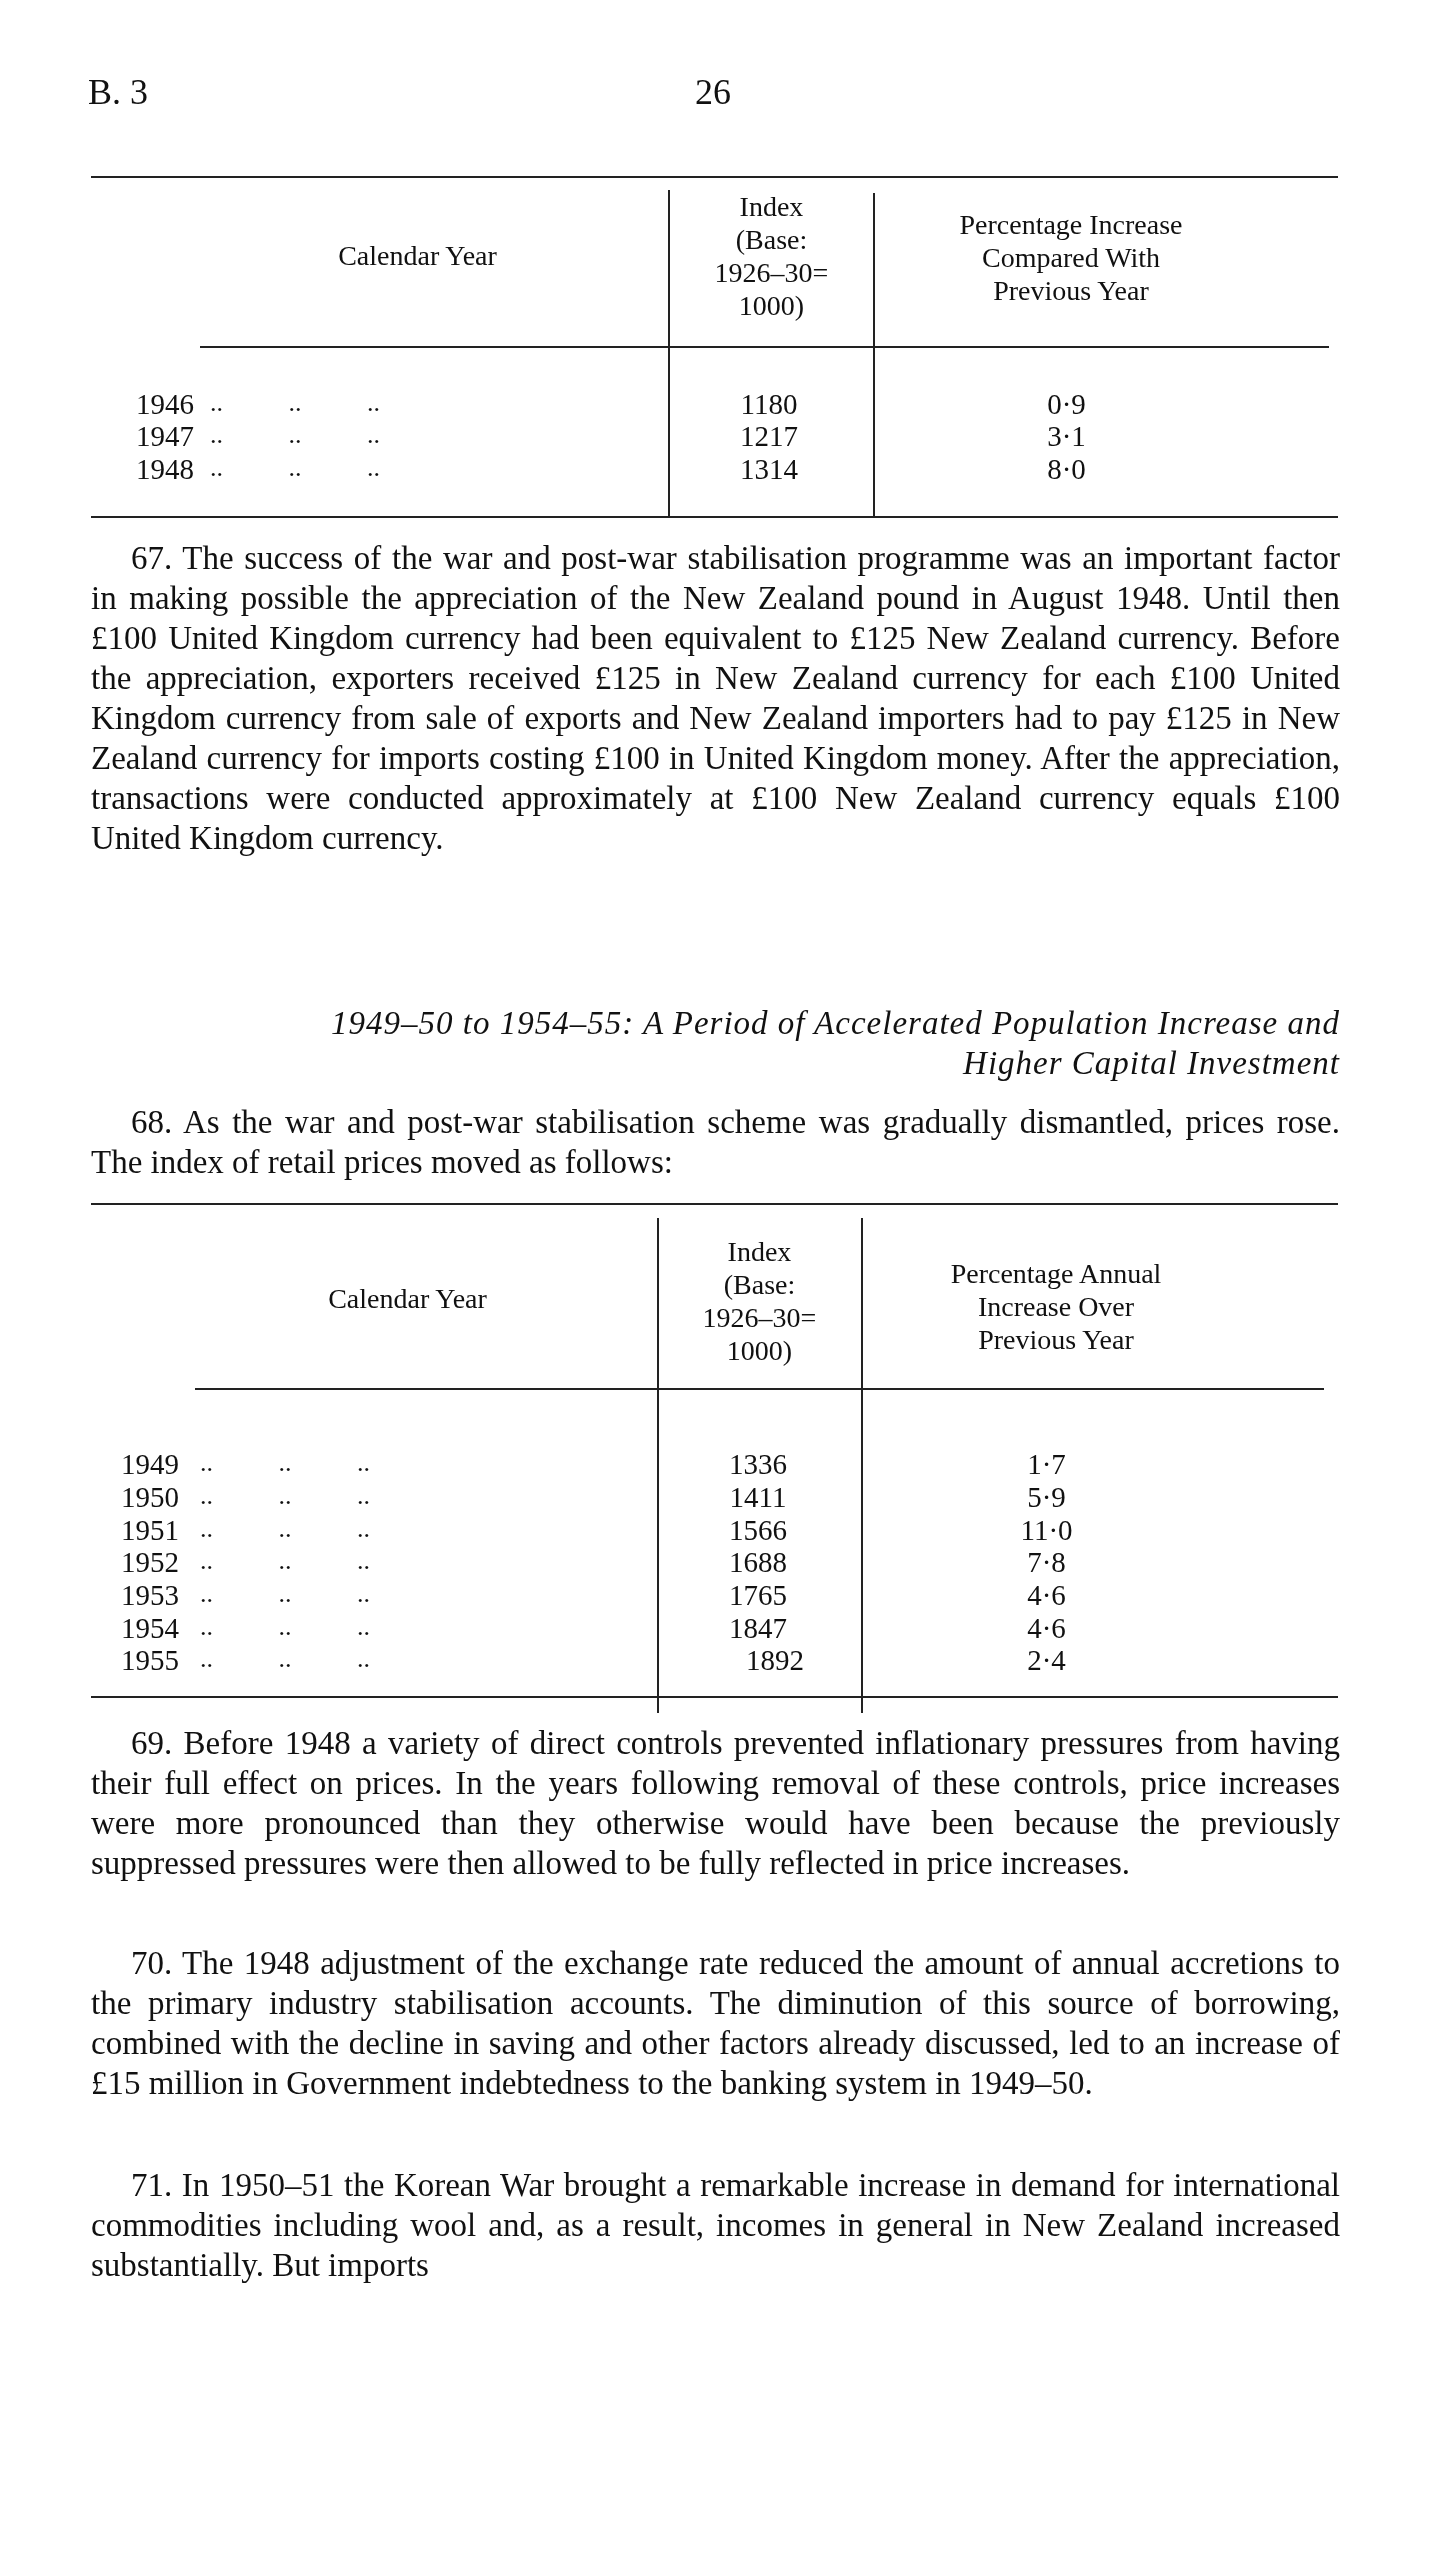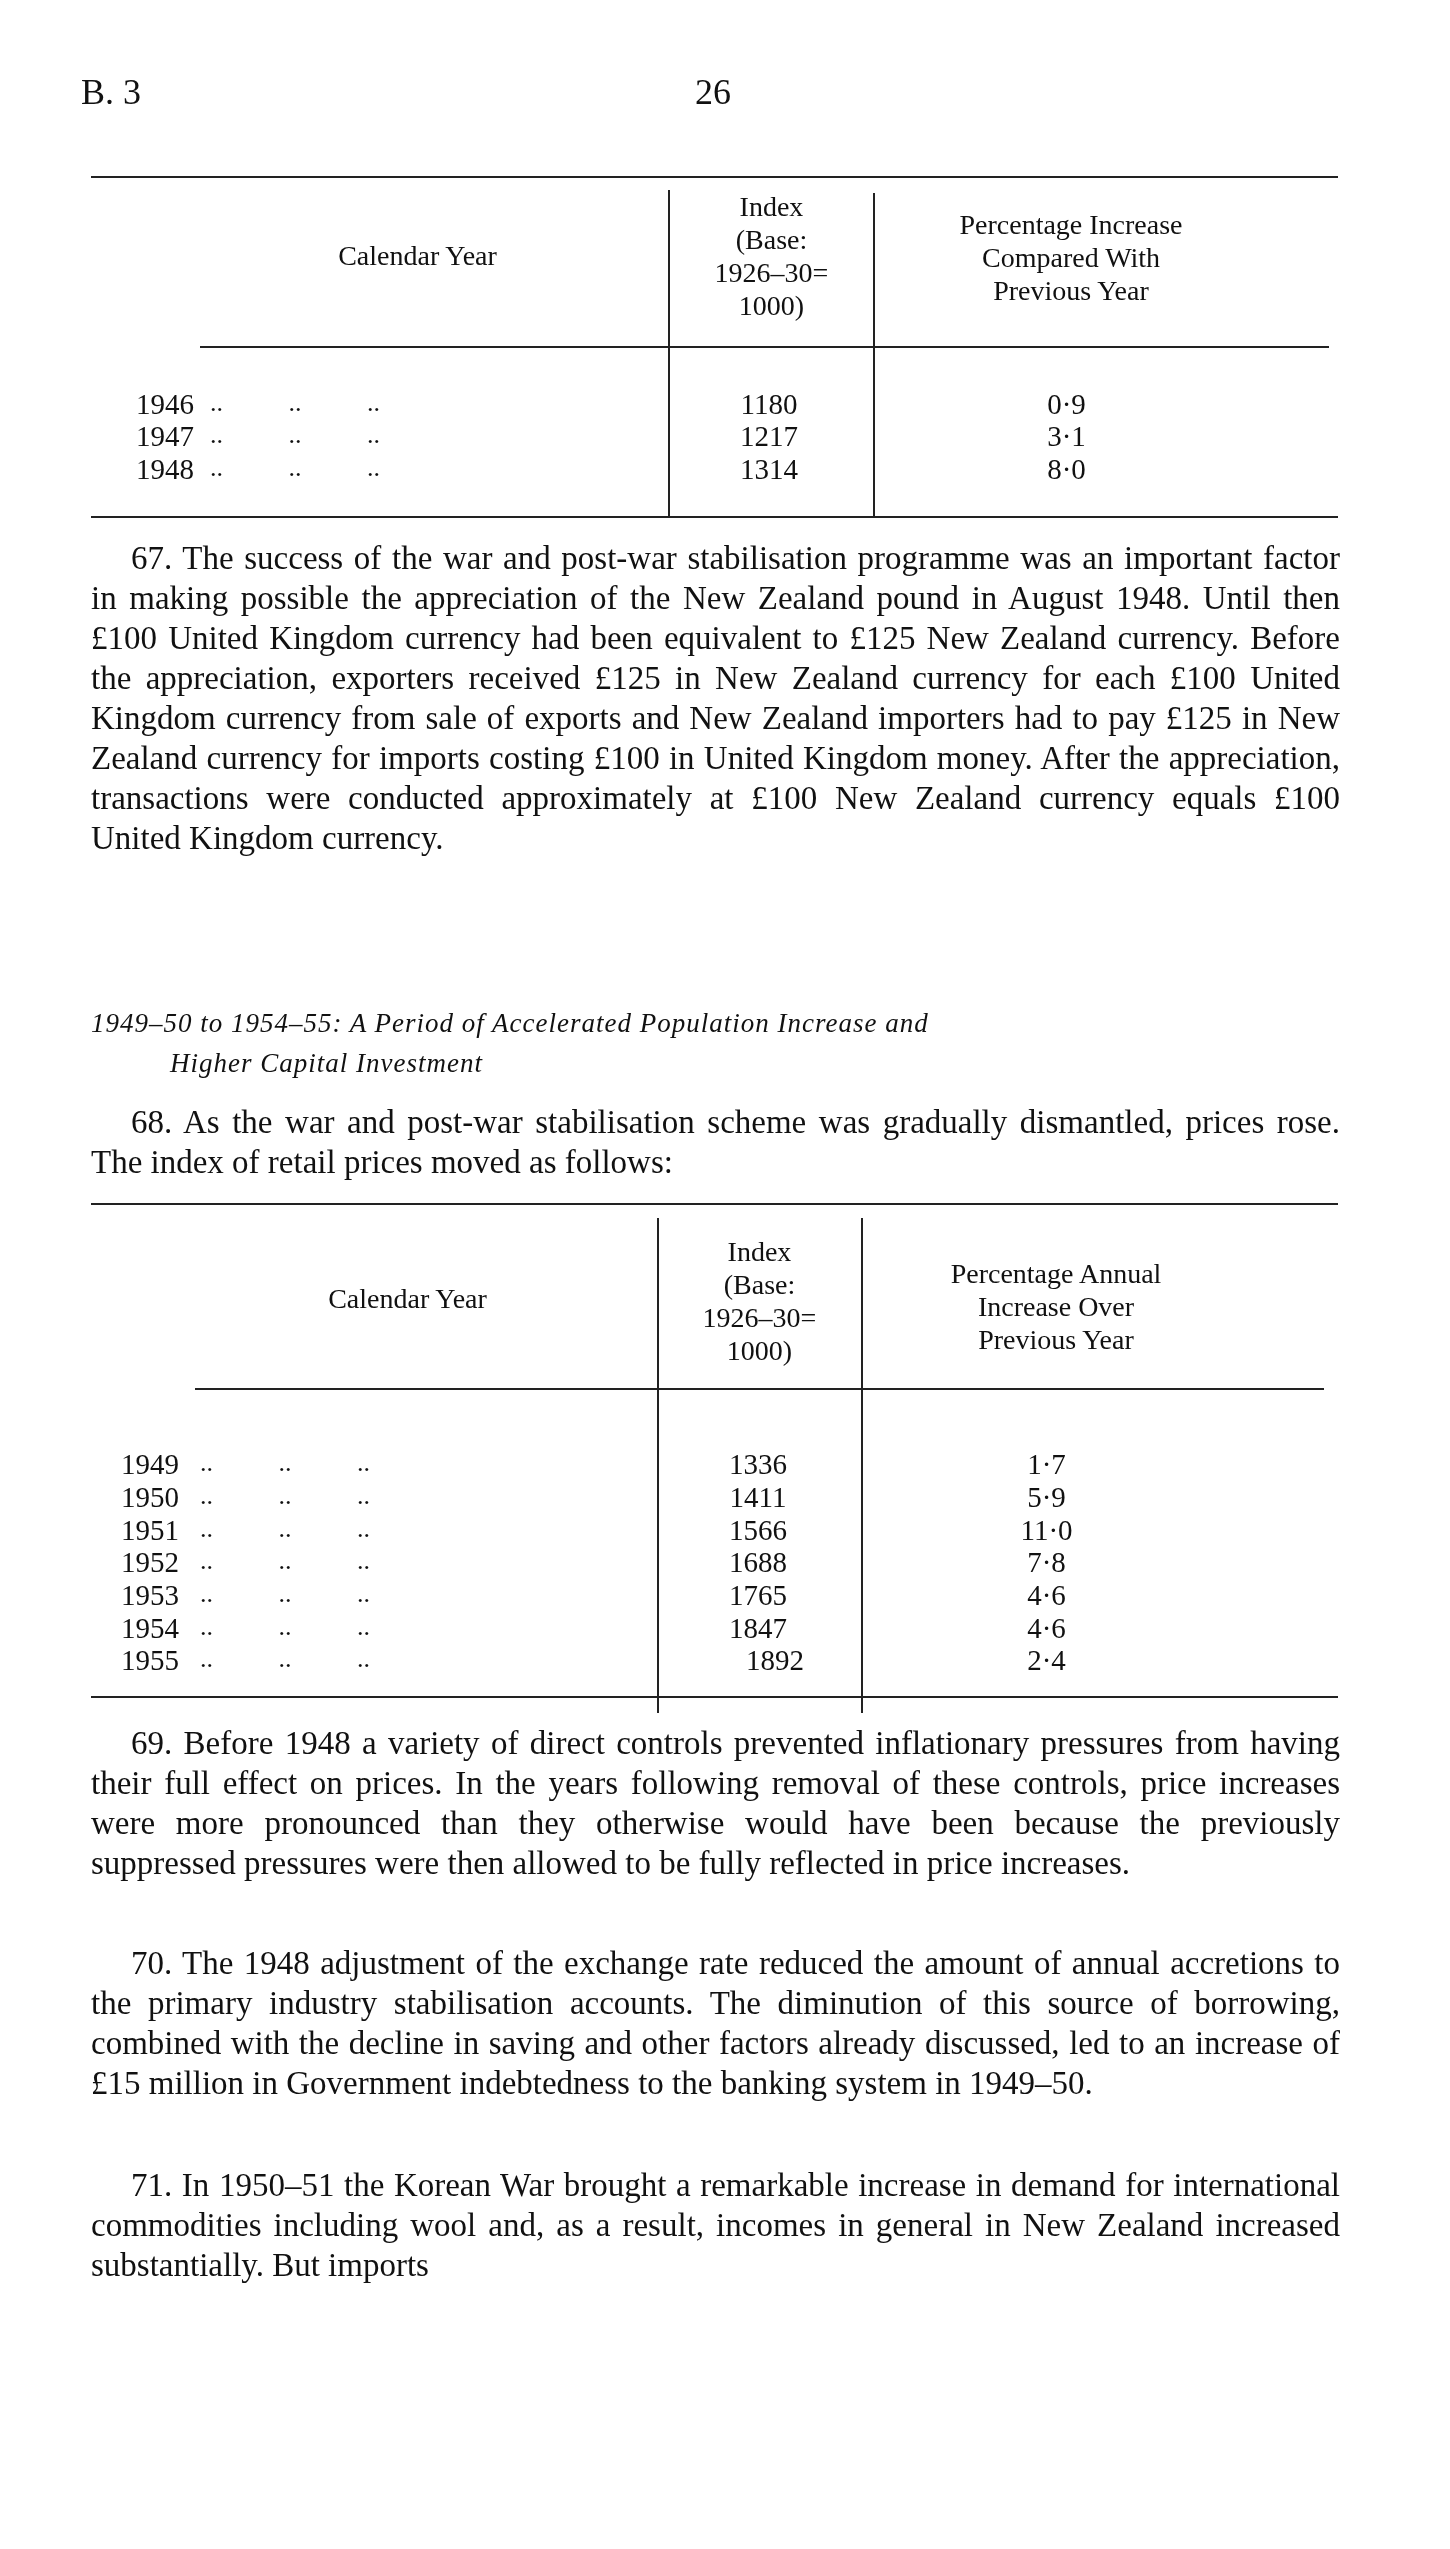--- a/index.html
+++ b/index.html
@@ -1,34 +1,34 @@
 <!DOCTYPE html>
 <html><head>
 <meta charset="utf-8">
 <style>
   html, body { margin: 0; padding: 0; background: #ffffff; }
   body {
     width: 1450px; height: 2549px; position: relative; overflow: hidden;
     font-family: "Liberation Serif", "DejaVu Serif", serif; color: #111;
   }
-  .header-left { position: absolute; left: 81px; top: 71px; font-size: 36px; }
+  .header-left { position: absolute; left: 88px; top: 71px; font-size: 36px; }
   .header-center { position: absolute; left: 695px; top: 71px; font-size: 36px; }
 
   .tbl { position: absolute; left: 91px; width: 1247px; }
   .tbl .rule { position: absolute; left: 0; height: 0; border-top: 2px solid #222; }
   .tbl .vline { position: absolute; width: 0; border-left: 2px solid #222; }
   .tbl .hcell { position: absolute; text-align: center; font-size: 28px; line-height: 33px; }
   .tbl .row { position: absolute; left: 0; width: 1247px; height: 33px; font-size: 29px; }
   .tbl .row .yr { position: absolute; left: 134px; }
   .tbl .row .dots { position: absolute; font-size: 26px; letter-spacing: 2px; }
   .tbl .row .idx { position: absolute; width: 198px; text-align: center; }
   .tbl .row .pct { position: absolute; width: 347px; text-align: center; }
 
   .para { position: absolute; left: 91px; width: 1249px; font-size: 33px; line-height: 40px; text-align: justify; }
-  .heading { position: absolute; left: 91px; width: 1249px; font-size: 27px; line-height: 40px; font-style: italic; letter-spacing: 1px; }
+  .heading { position: absolute; left: 91px; width: 1249px; font-size: 33px; line-height: 40px; font-style: italic; letter-spacing: 1px; text-align: right; }
   .heading .l2 { display: block; padding-left: 79px; }
 </style>
 </head>
 <body>
 
 <div>
   <div class="header-left">B. 3</div>
   <div class="header-center">26</div>
 </div>
 

